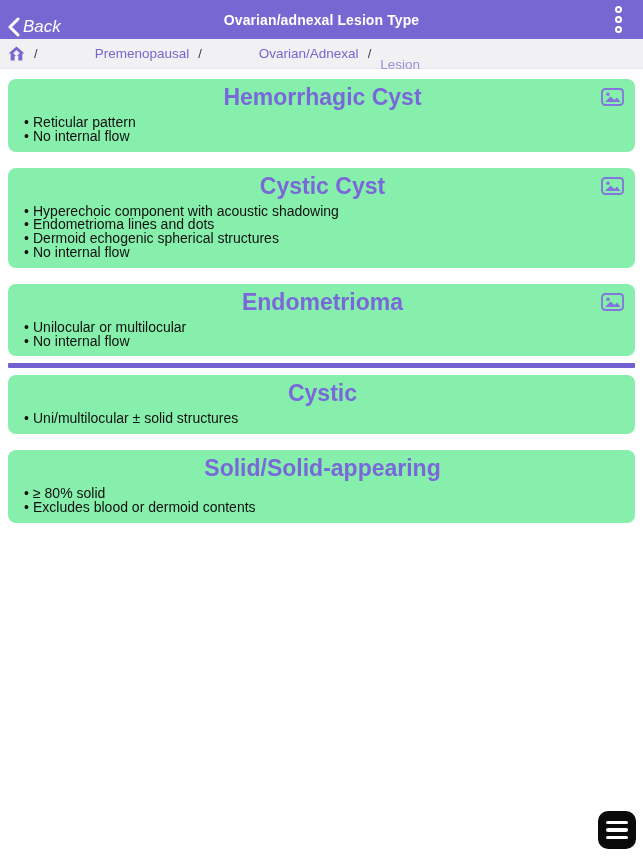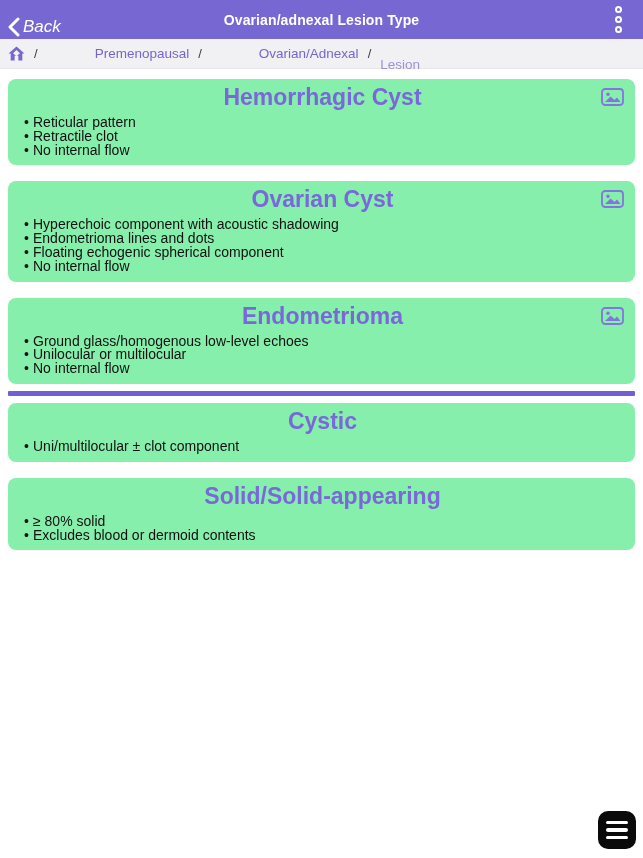--- a/index.html
+++ b/index.html
@@ -98,60 +98,58 @@
 
     <section class="card">
       <h2 class="card-title">Hemorrhagic Cyst</h2>
       <svg class="image-icon" viewBox="0 0 23 18">
         <rect x="1" y="1" width="21" height="16" rx="3.2" fill="none" stroke="#8474dd" stroke-width="1.8"></rect>
         <circle cx="7" cy="6.3" r="1.7" fill="#8474dd"></circle>
         <path d="M4 14 L9.5 8.5 L13.5 12 L16 9.6 L19.5 14 Z" fill="#8474dd"></path>
       </svg>
       <ul class="bullets">
         <li>Reticular pattern</li>
-        <li>Retractile clot</li>
         <li>No internal flow</li>
       </ul>
     </section>
 
     <section class="card">
-      <h2 class="card-title">Ovarian Cyst</h2>
+      <h2 class="card-title">Cystic Cyst</h2>
       <svg class="image-icon" viewBox="0 0 23 18">
         <rect x="1" y="1" width="21" height="16" rx="3.2" fill="none" stroke="#8474dd" stroke-width="1.8"></rect>
         <circle cx="7" cy="6.3" r="1.7" fill="#8474dd"></circle>
         <path d="M4 14 L9.5 8.5 L13.5 12 L16 9.6 L19.5 14 Z" fill="#8474dd"></path>
       </svg>
       <ul class="bullets">
         <li>Hyperechoic component with acoustic shadowing</li>
         <li>Endometrioma lines and dots</li>
-        <li>Floating echogenic spherical component</li>
+        <li>Dermoid echogenic spherical structures</li>
         <li>No internal flow</li>
       </ul>
     </section>
 
     <section class="card">
       <h2 class="card-title">Endometrioma</h2>
       <svg class="image-icon" viewBox="0 0 23 18">
         <rect x="1" y="1" width="21" height="16" rx="3.2" fill="none" stroke="#8474dd" stroke-width="1.8"></rect>
         <circle cx="7" cy="6.3" r="1.7" fill="#8474dd"></circle>
         <path d="M4 14 L9.5 8.5 L13.5 12 L16 9.6 L19.5 14 Z" fill="#8474dd"></path>
       </svg>
       <ul class="bullets">
-        <li>Ground glass/homogenous low-level echoes</li>
         <li>Unilocular or multilocular</li>
         <li>No internal flow</li>
       </ul>
     </section>
 
     <div class="section-divider"></div>
 
     <section class="card">
       <h2 class="card-title">Cystic</h2>
       <ul class="bullets">
-        <li>Uni/multilocular ± clot component</li>
+        <li>Uni/multilocular ± solid structures</li>
       </ul>
     </section>
 
     <section class="card">
       <h2 class="card-title">Solid/Solid-appearing</h2>
       <ul class="bullets">
         <li>≥ 80% solid</li>
         <li>Excludes blood or dermoid contents</li>
       </ul>
     </section>

